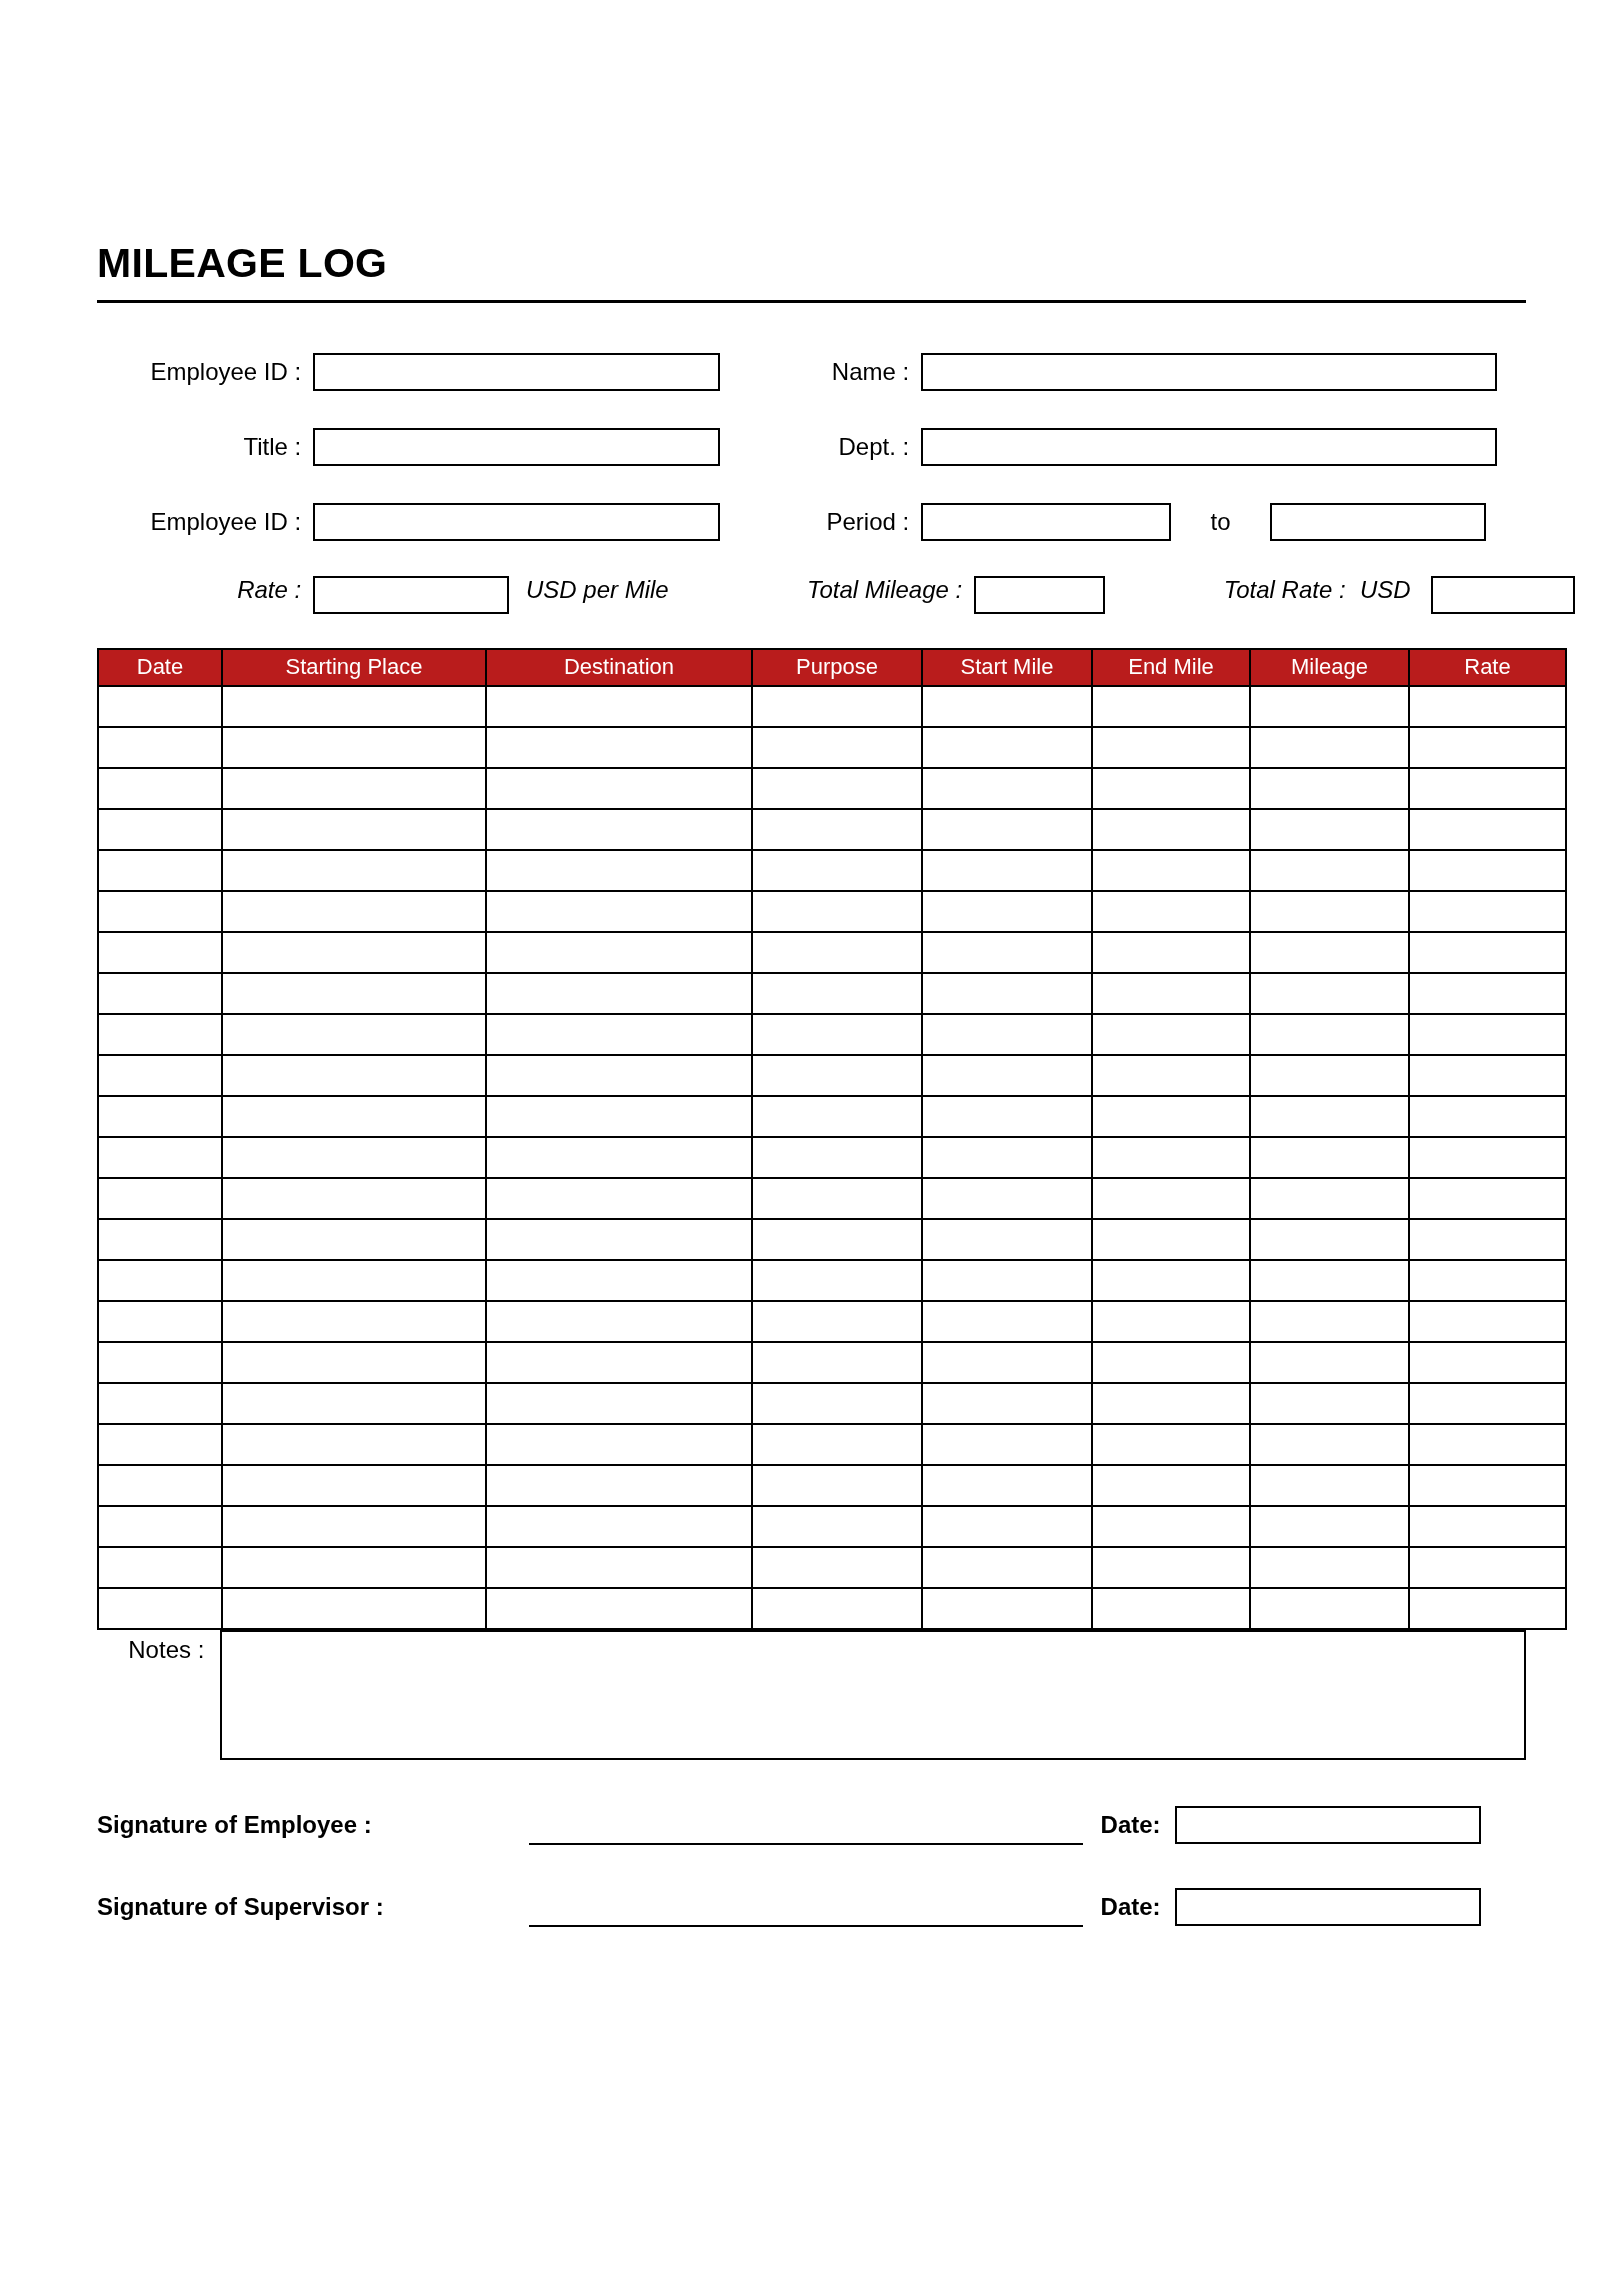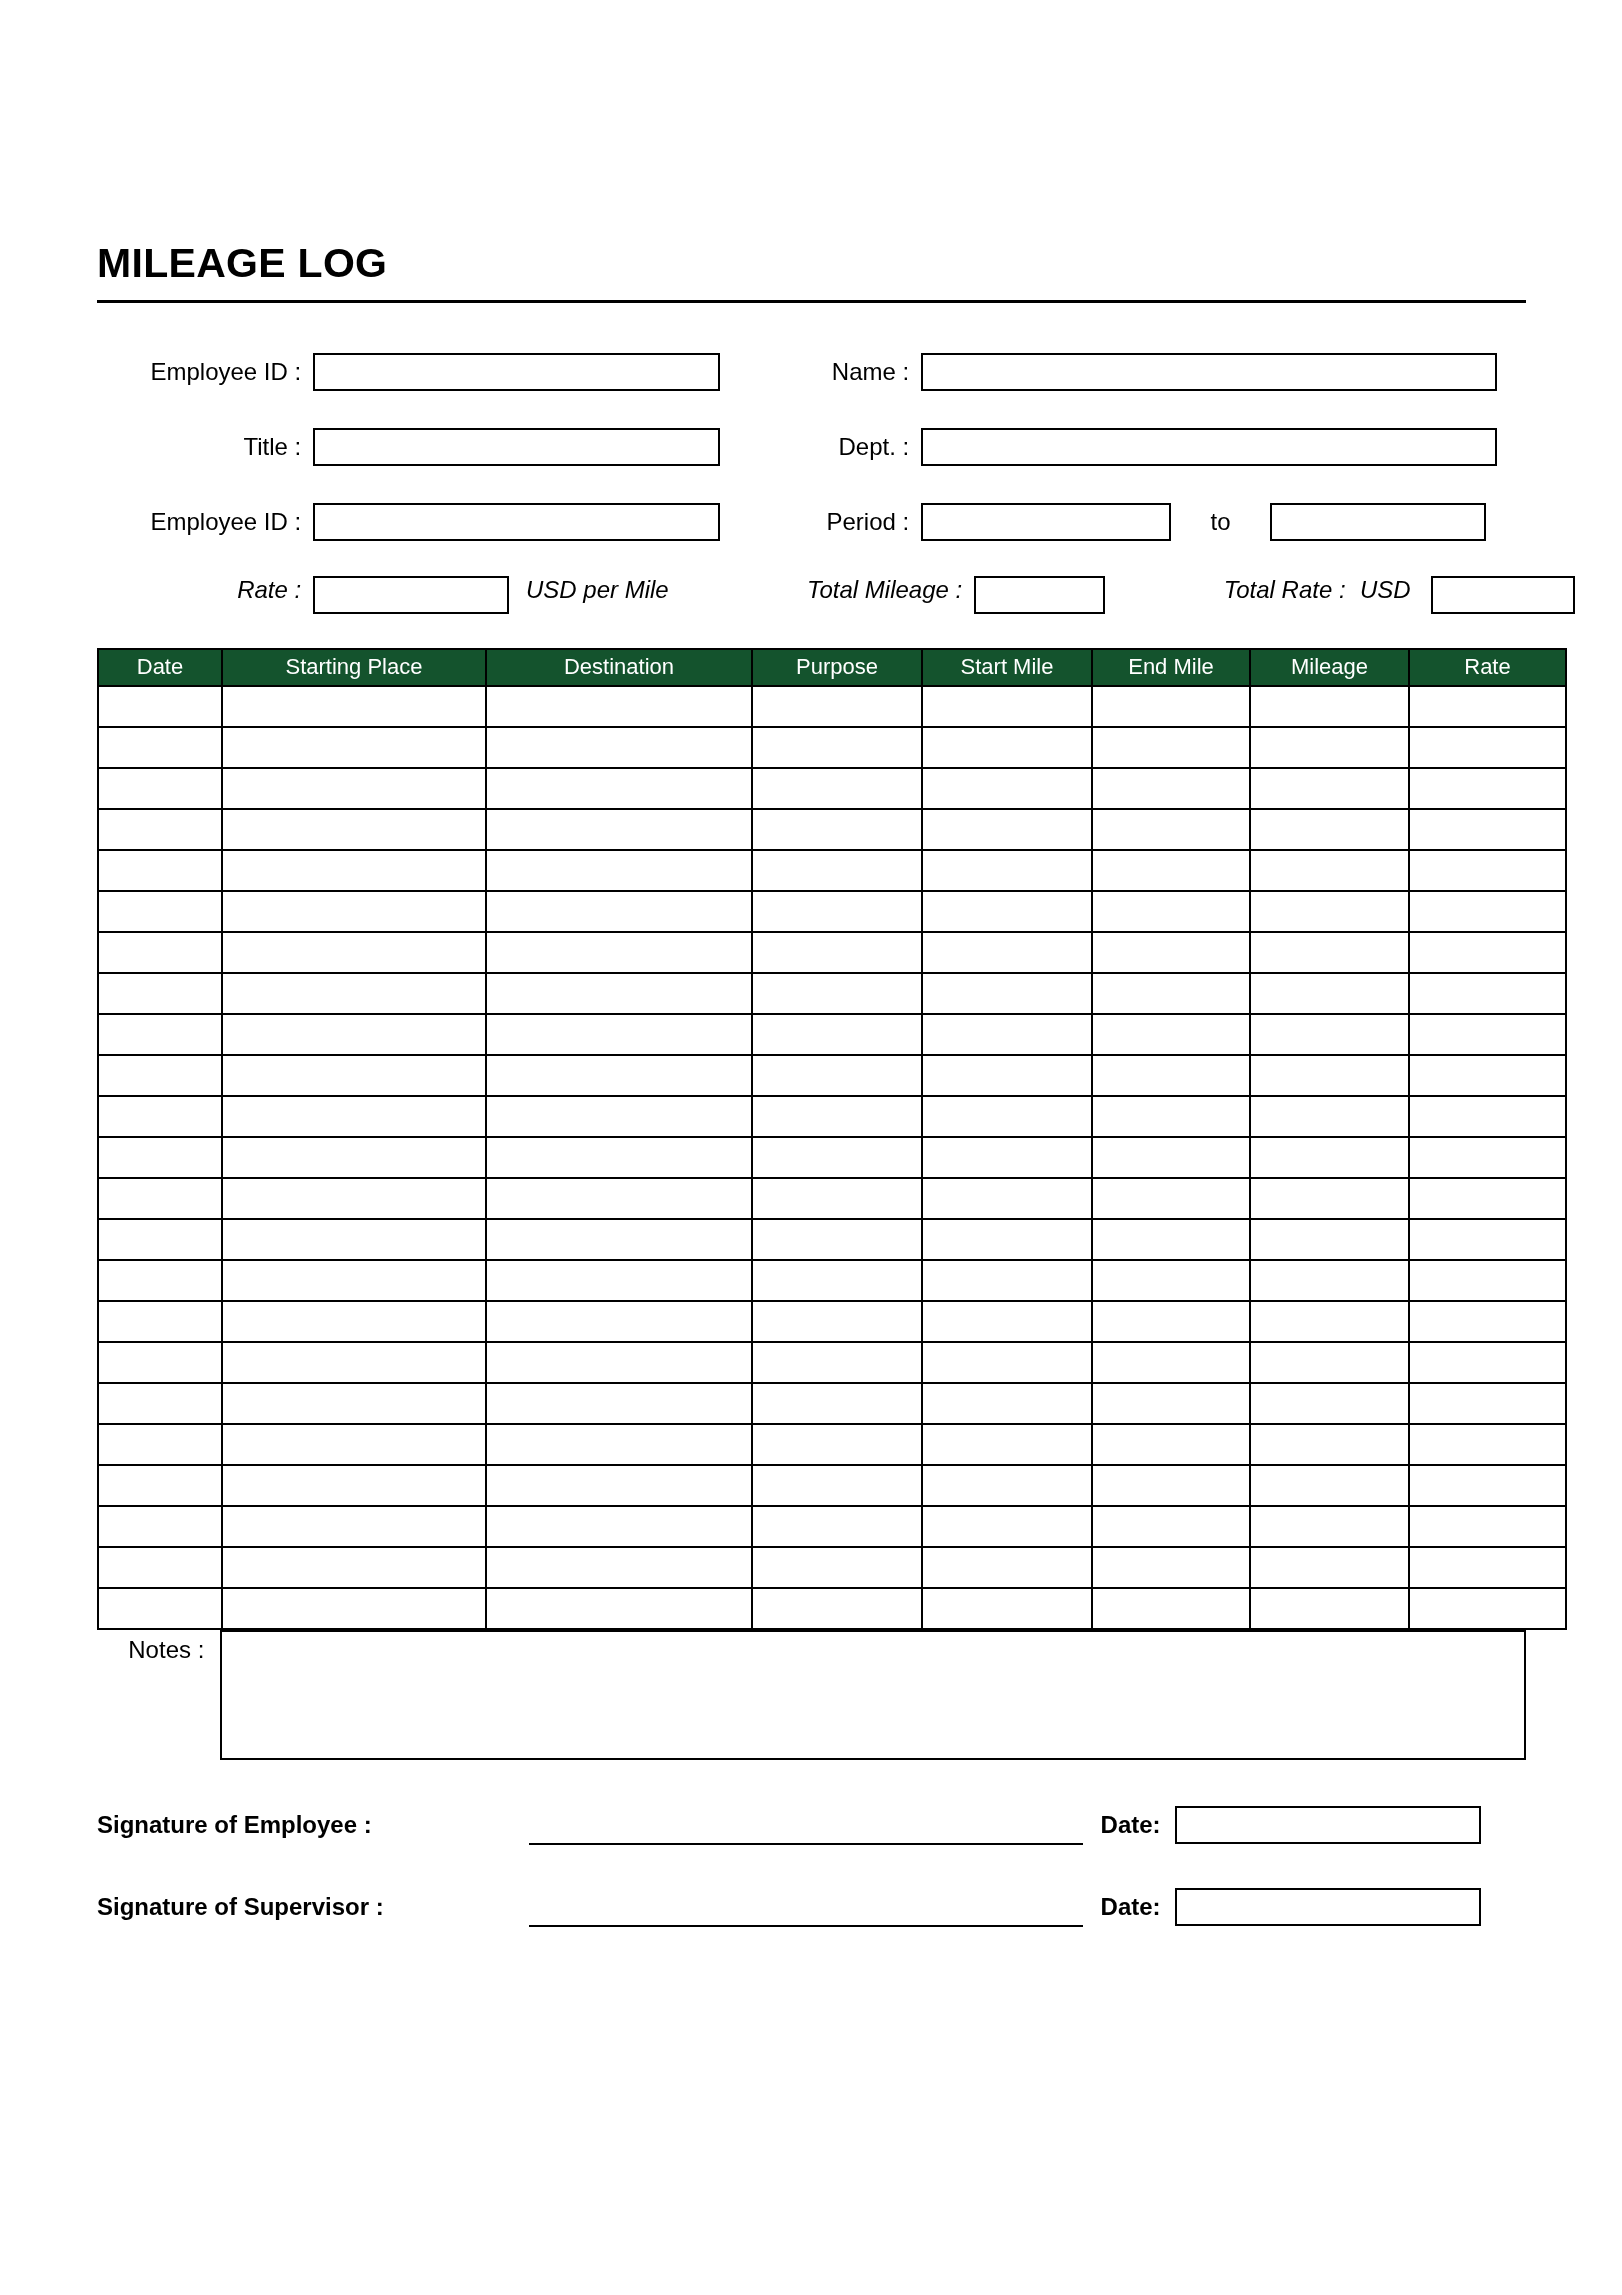--- a/index.html
+++ b/index.html
@@ -148,21 +148,21 @@
   .box-totrate { width: 144px; flex: 0 0 auto; }
 
   
   .log-table {
     margin-top: 30px;
     border-collapse: collapse;
     table-layout: fixed;
     width: 1429px;
   }
   .log-table th {
-    background: #14532d;
+    background: #b91c1c;
     color: #ffffff;
     font-size: 22px;
     font-weight: normal;
     text-align: center;
     height: 35px;
     padding: 0;
     border: 2px solid #000000;
     line-height: 1;
   }
   .log-table td {

